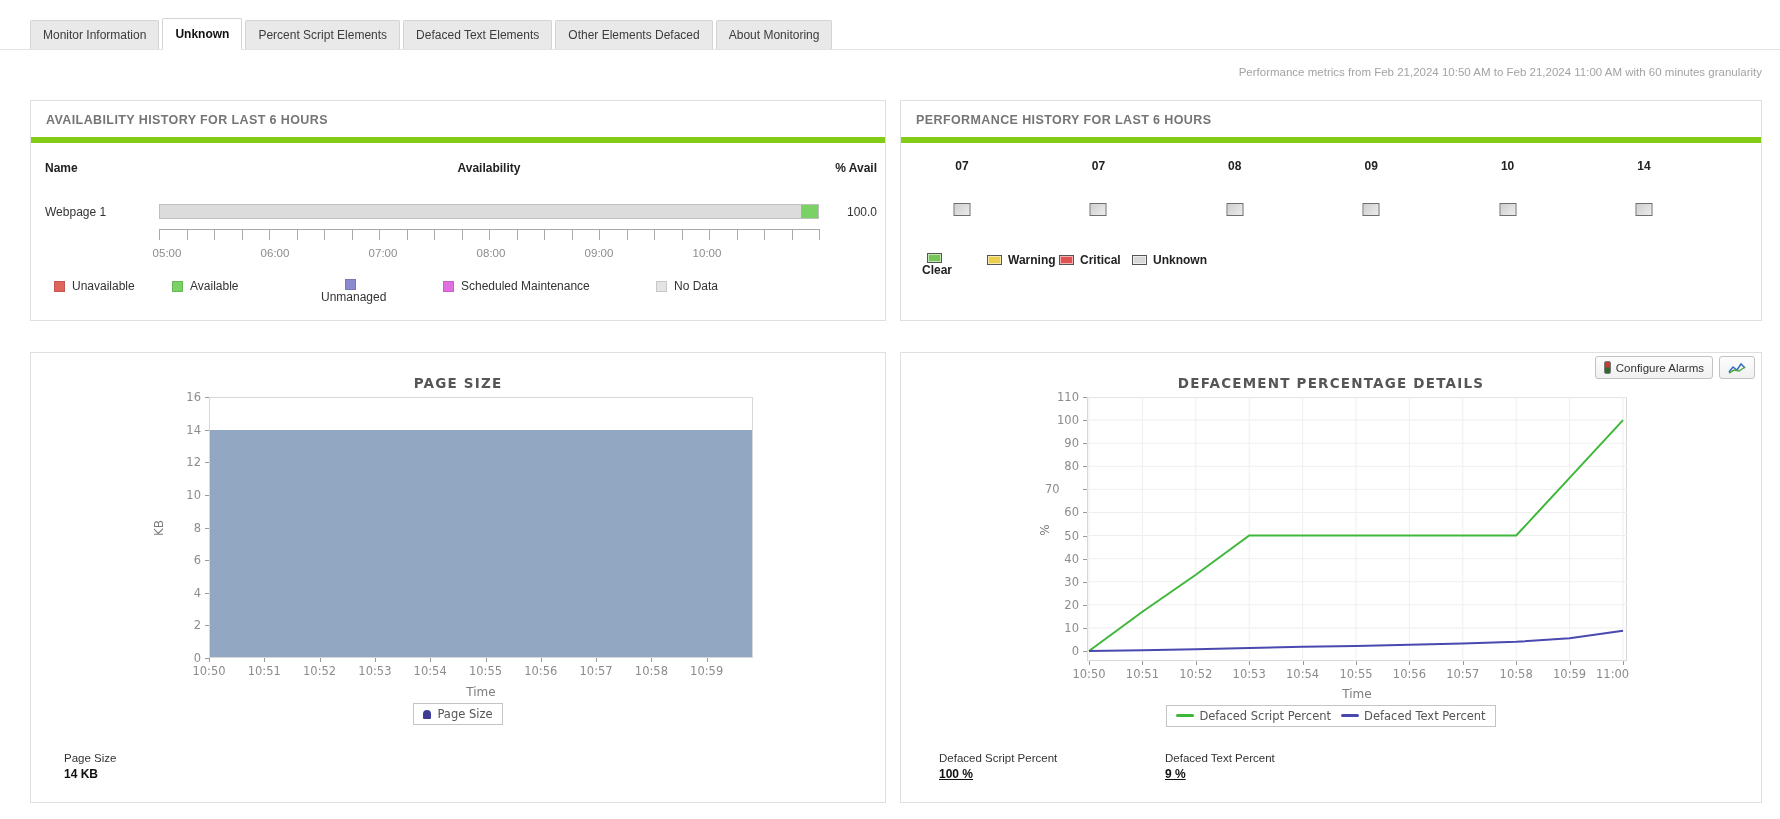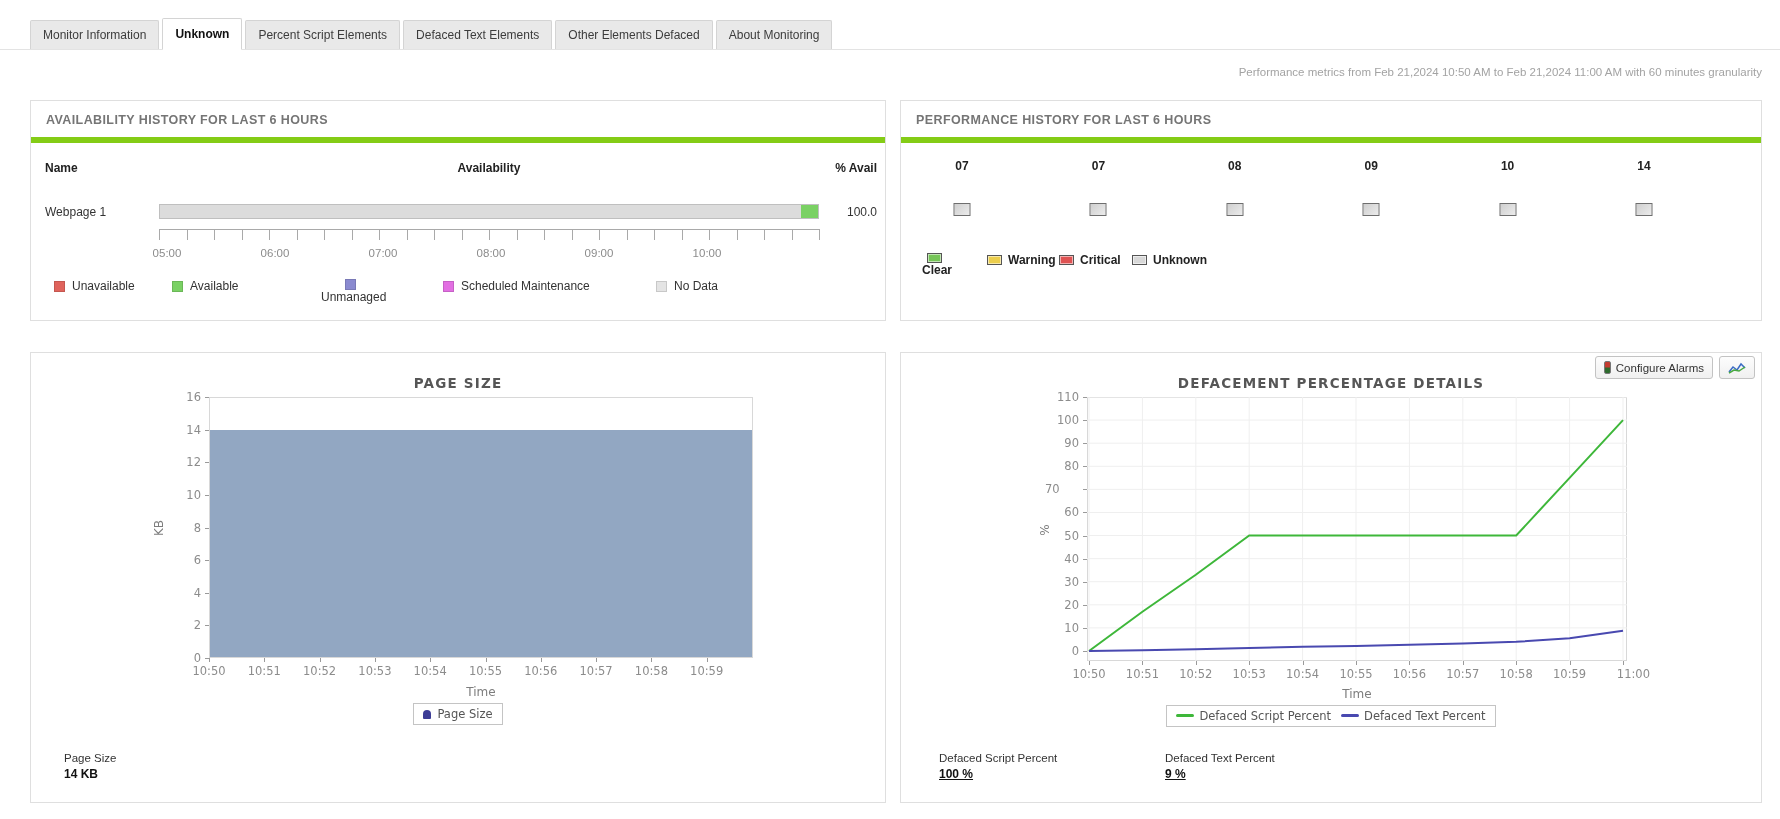--- a/index.html
+++ b/index.html
@@ -315,21 +315,21 @@
       <div class="xtick-label" style="left: 428px; top: 314px; width: 54px; text-align: center;">10:55</div>
       <div class="xtick" style="left: 455px; top: 308px; width: 1px; height: 4px;"></div>
       <div class="xtick-label" style="left: 481.4px; top: 314px; width: 54px; text-align: center;">10:56</div>
       <div class="xtick" style="left: 508.4px; top: 308px; width: 1px; height: 4px;"></div>
       <div class="xtick-label" style="left: 534.8px; top: 314px; width: 54px; text-align: center;">10:57</div>
       <div class="xtick" style="left: 561.8px; top: 308px; width: 1px; height: 4px;"></div>
       <div class="xtick-label" style="left: 588.2px; top: 314px; width: 54px; text-align: center;">10:58</div>
       <div class="xtick" style="left: 615.2px; top: 308px; width: 1px; height: 4px;"></div>
       <div class="xtick-label" style="left: 641.6px; top: 314px; width: 54px; text-align: center;">10:59</div>
       <div class="xtick" style="left: 668.6px; top: 308px; width: 1px; height: 4px;"></div>
-      <div class="xtick-label" style="left: 695px; top: 314px; width: 54px; text-align: right;">11:00</div>
+      <div class="xtick-label" style="left: 695px; top: 314px; width: 54px; text-align: left;">11:00</div>
       <div class="xtick" style="left: 722px; top: 308px; width: 1px; height: 4px;"></div>
     </div>
   <div class="axis-name rot" style="left:138px;top:170px;">%</div>
   <div class="axis-name" style="left:186px;top:334px;width:540px;text-align:center;">Time</div>
   <div class="chart-legend-row" style="top:350px;">
     <span class="chart-legend-box">
       <span class="line-sw" style="background: rgb(62, 183, 58);"></span>
       <span style="margin-right:10px;">Defaced Script Percent</span>
       <span class="line-sw" style="background: rgb(73, 73, 176);"></span>
       <span>Defaced Text Percent</span>

